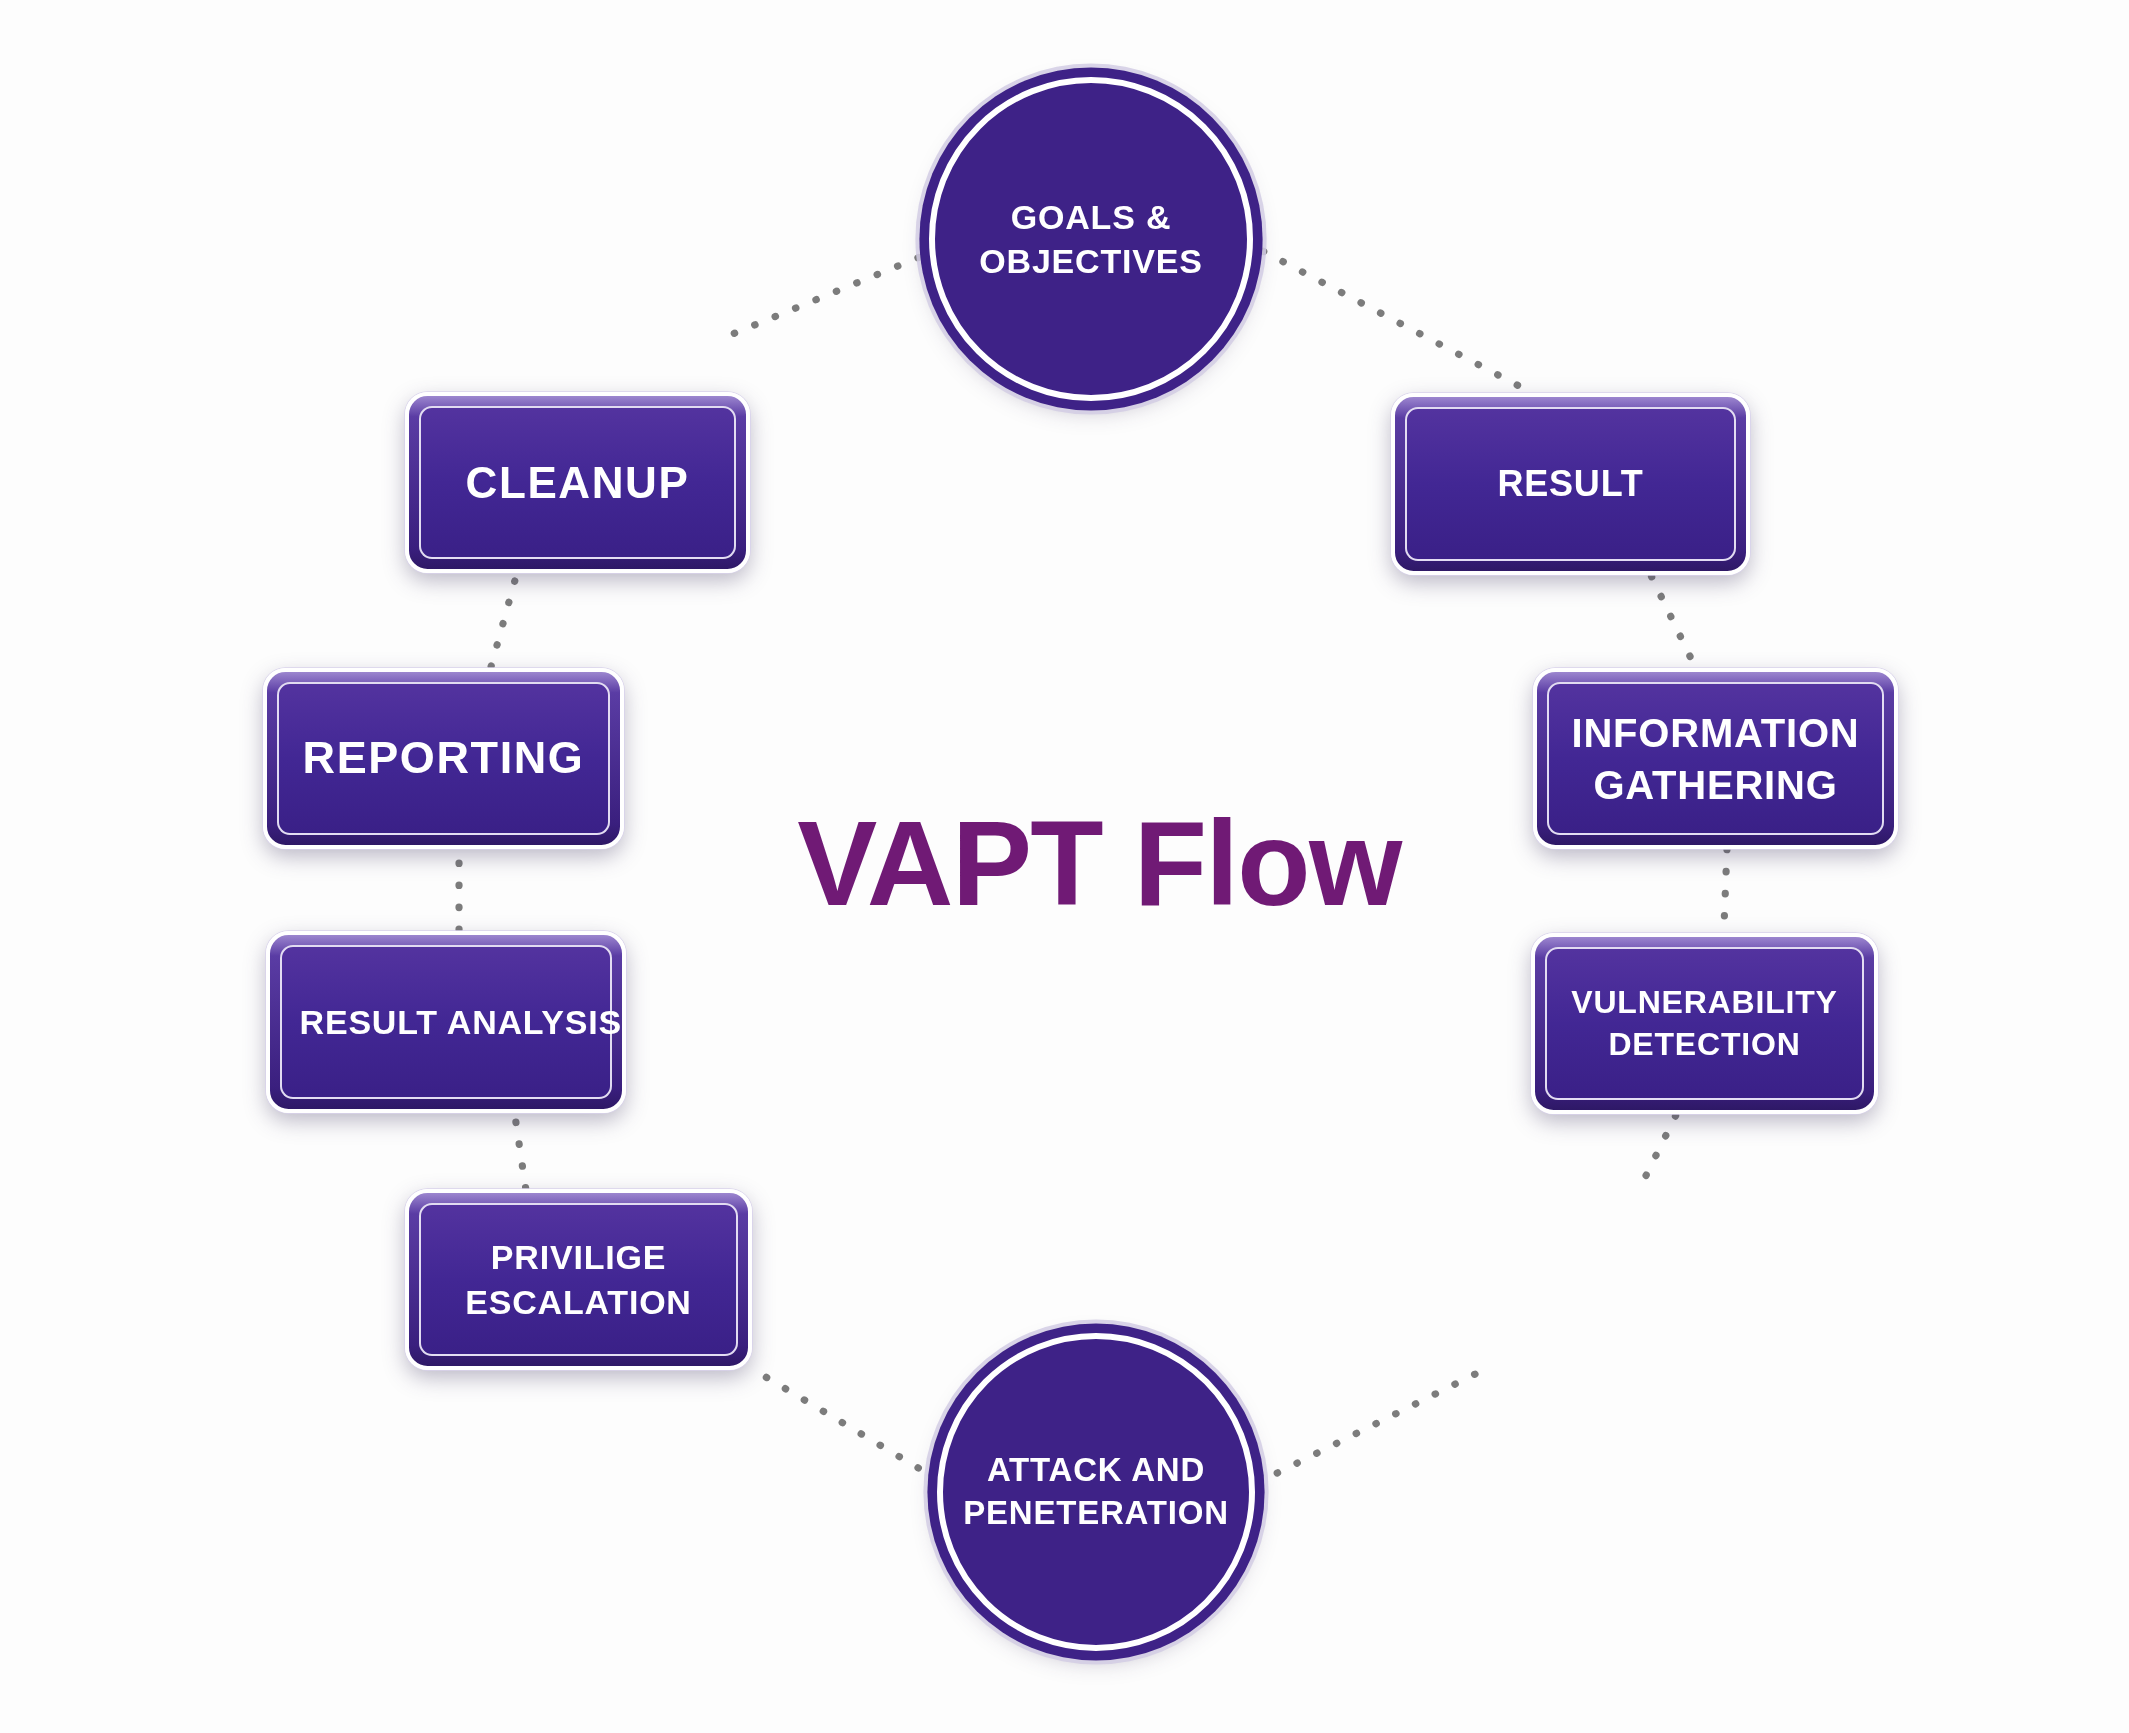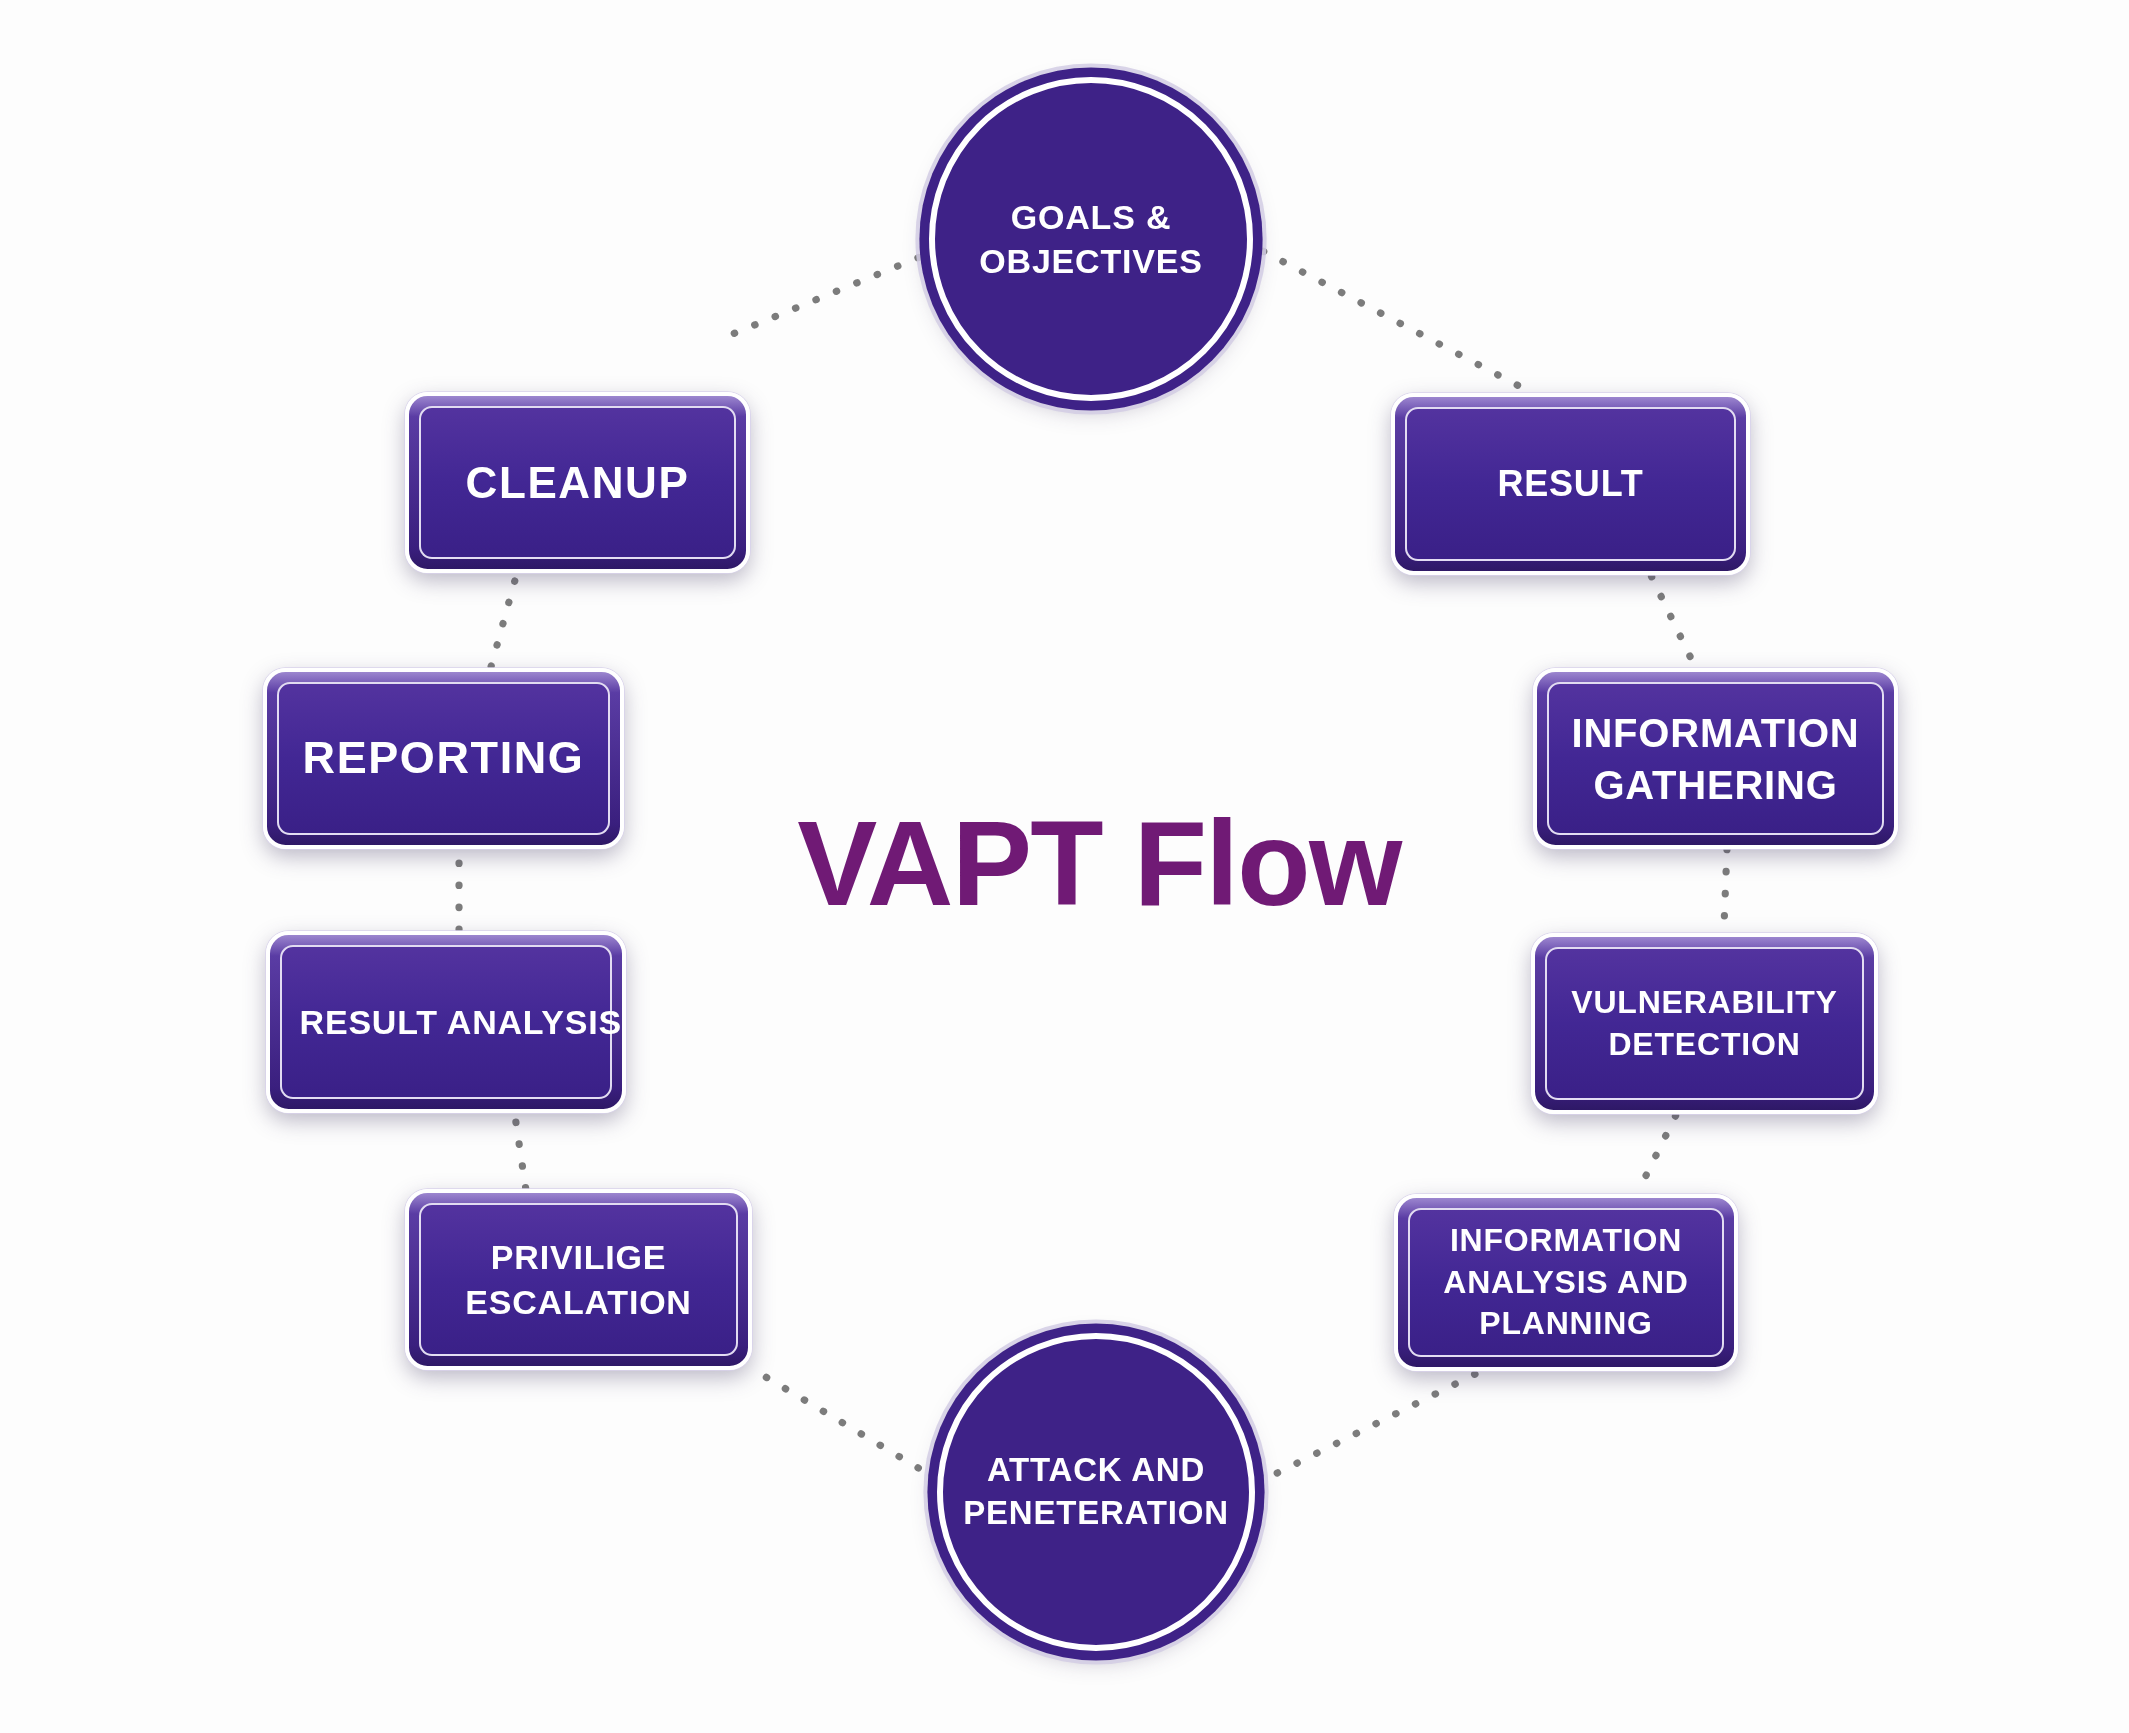--- a/index.html
+++ b/index.html
@@ -130,23 +130,20 @@
   </div>
 
   <div class="node rect n-infogath">
     <span class="lbl">INFORMATION GATHERING</span>
   </div>
 
   <div class="node rect n-vuln">
     <span class="lbl">VULNERABILITY DETECTION</span>
   </div>
 
-  <div class="node rect n-infoplan">
-    <span class="lbl">INFORMATION ANALYSIS AND PLANNING</span>
-  </div>
 
   <div class="node circle n-attack">
     <span class="lbl">ATTACK AND PENETERATION</span>
   </div>
 
   <div class="node rect n-priv">
     <span class="lbl">PRIVILIGE ESCALATION</span>
   </div>
 
   <div class="node rect n-result">

